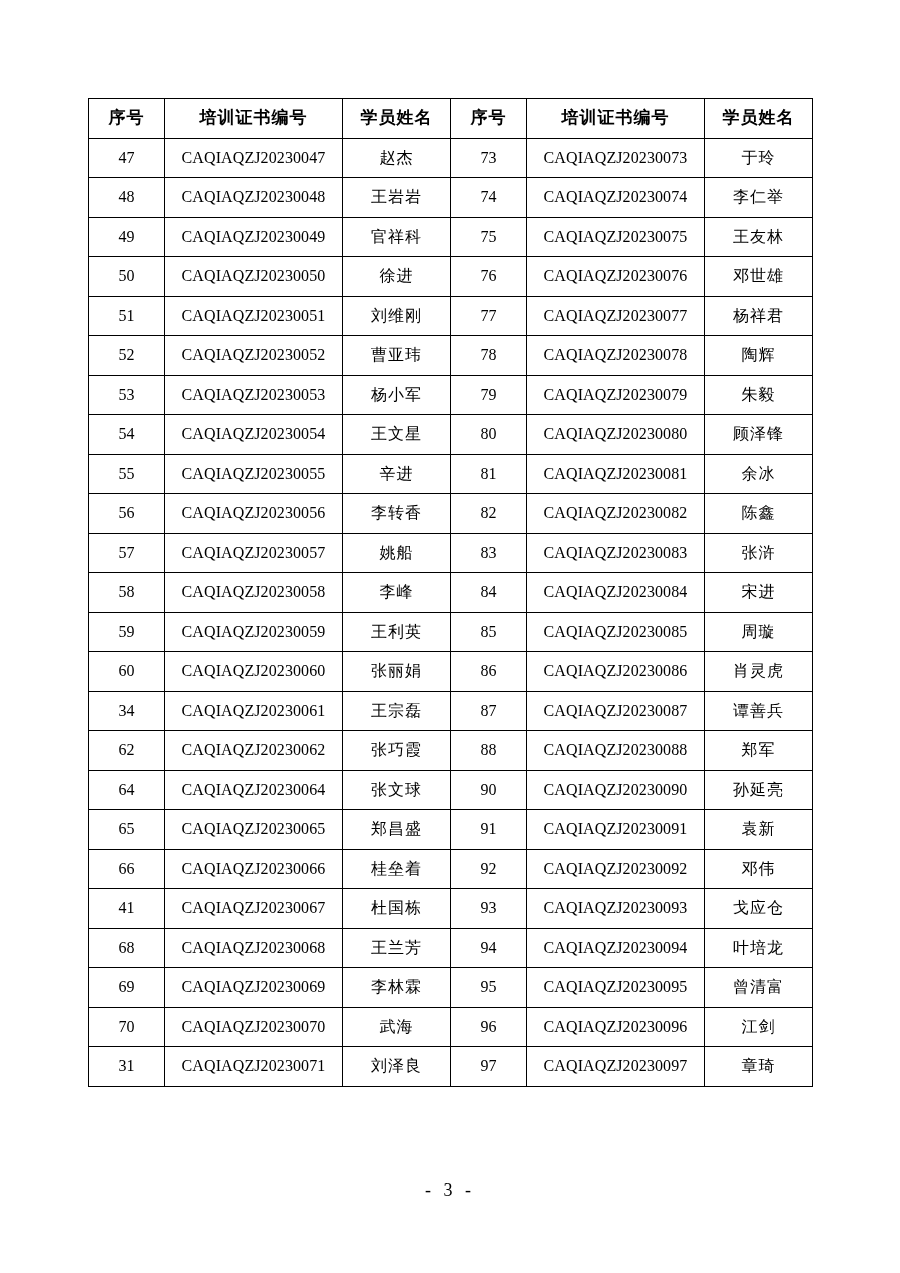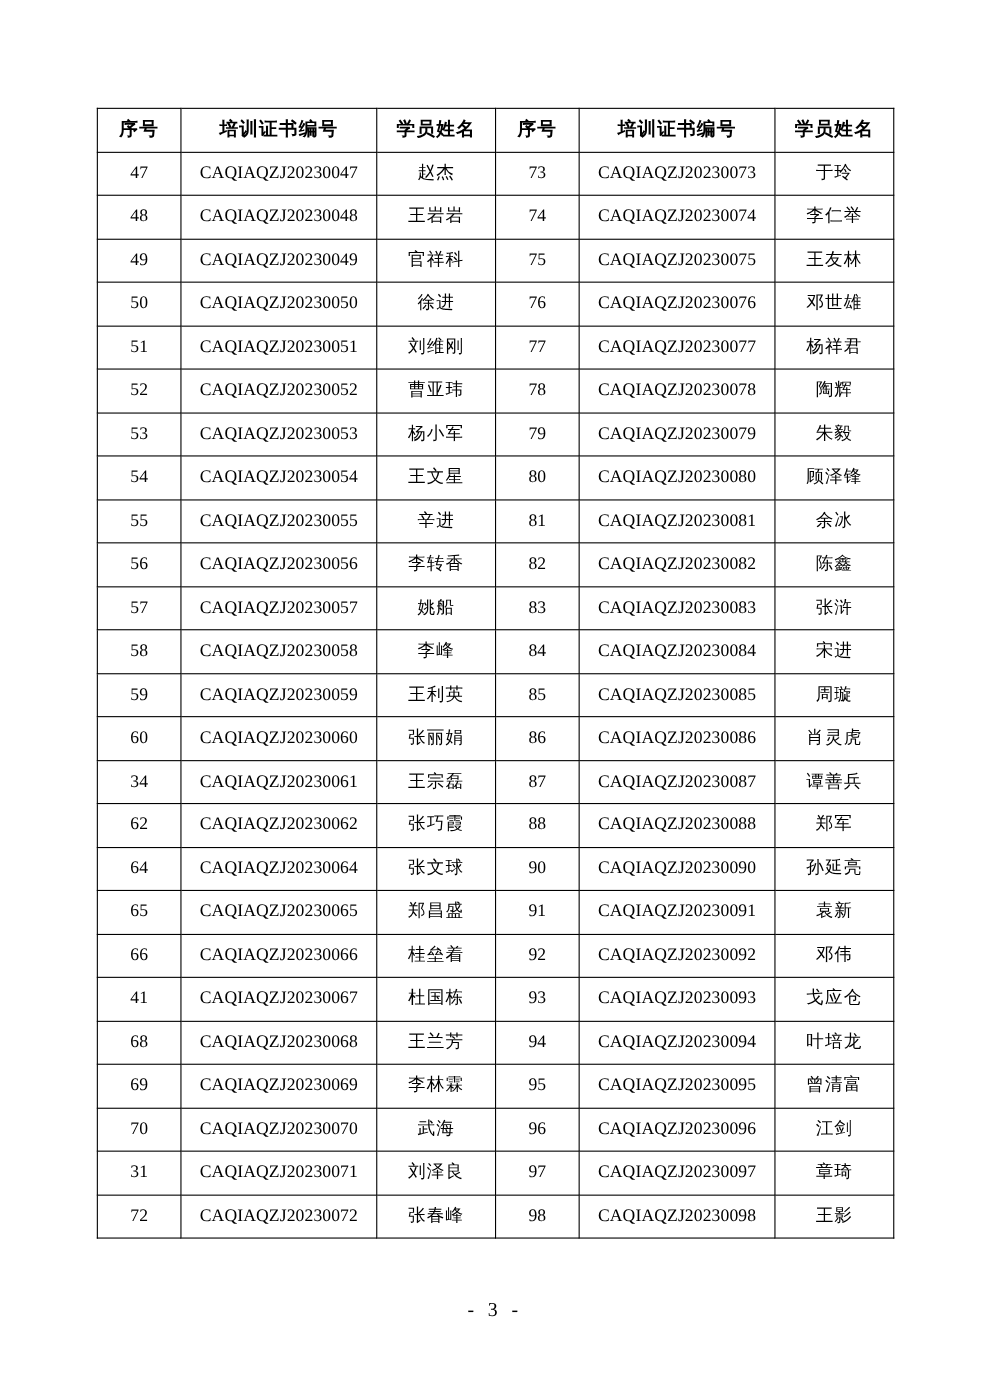--- a/index.html
+++ b/index.html
@@ -278,26 +278,18 @@
           <td class="name">江剑</td>
         </tr>
         <tr>
           <td class="idx">31</td>
           <td class="cert">CAQIAQZJ20230071</td>
           <td class="name">刘泽良</td>
           <td class="idx2">97</td>
           <td class="cert">CAQIAQZJ20230097</td>
           <td class="name">章琦</td>
         </tr>
-        <tr>
-          <td class="idx">72</td>
-          <td class="cert">CAQIAQZJ20230072</td>
-          <td class="name">张春峰</td>
-          <td class="idx2">98</td>
-          <td class="cert">CAQIAQZJ20230098</td>
-          <td class="name">王影</td>
-        </tr>
       </tbody>
   </table>
 
   <div class="page-number">- 3 -</div>
 
 </div>
 
 </body></html>

